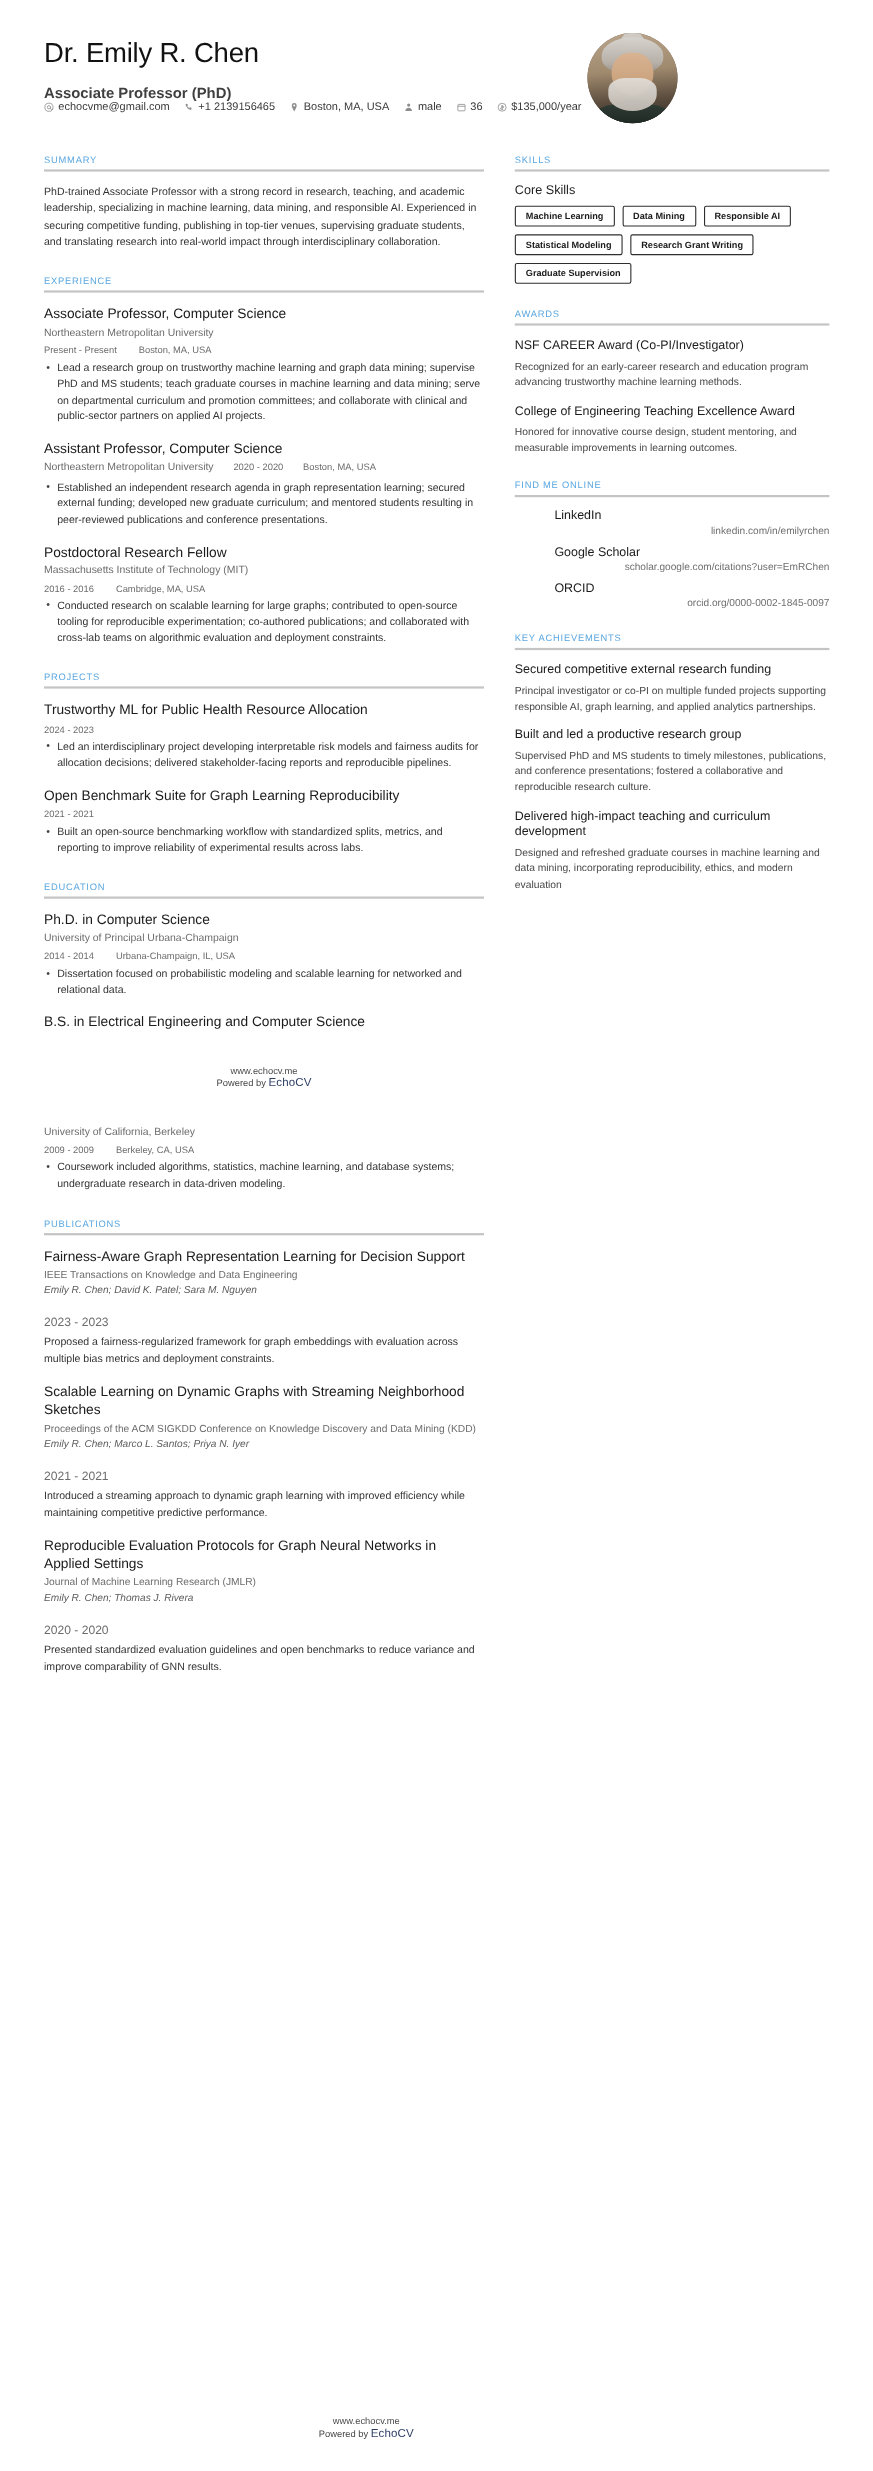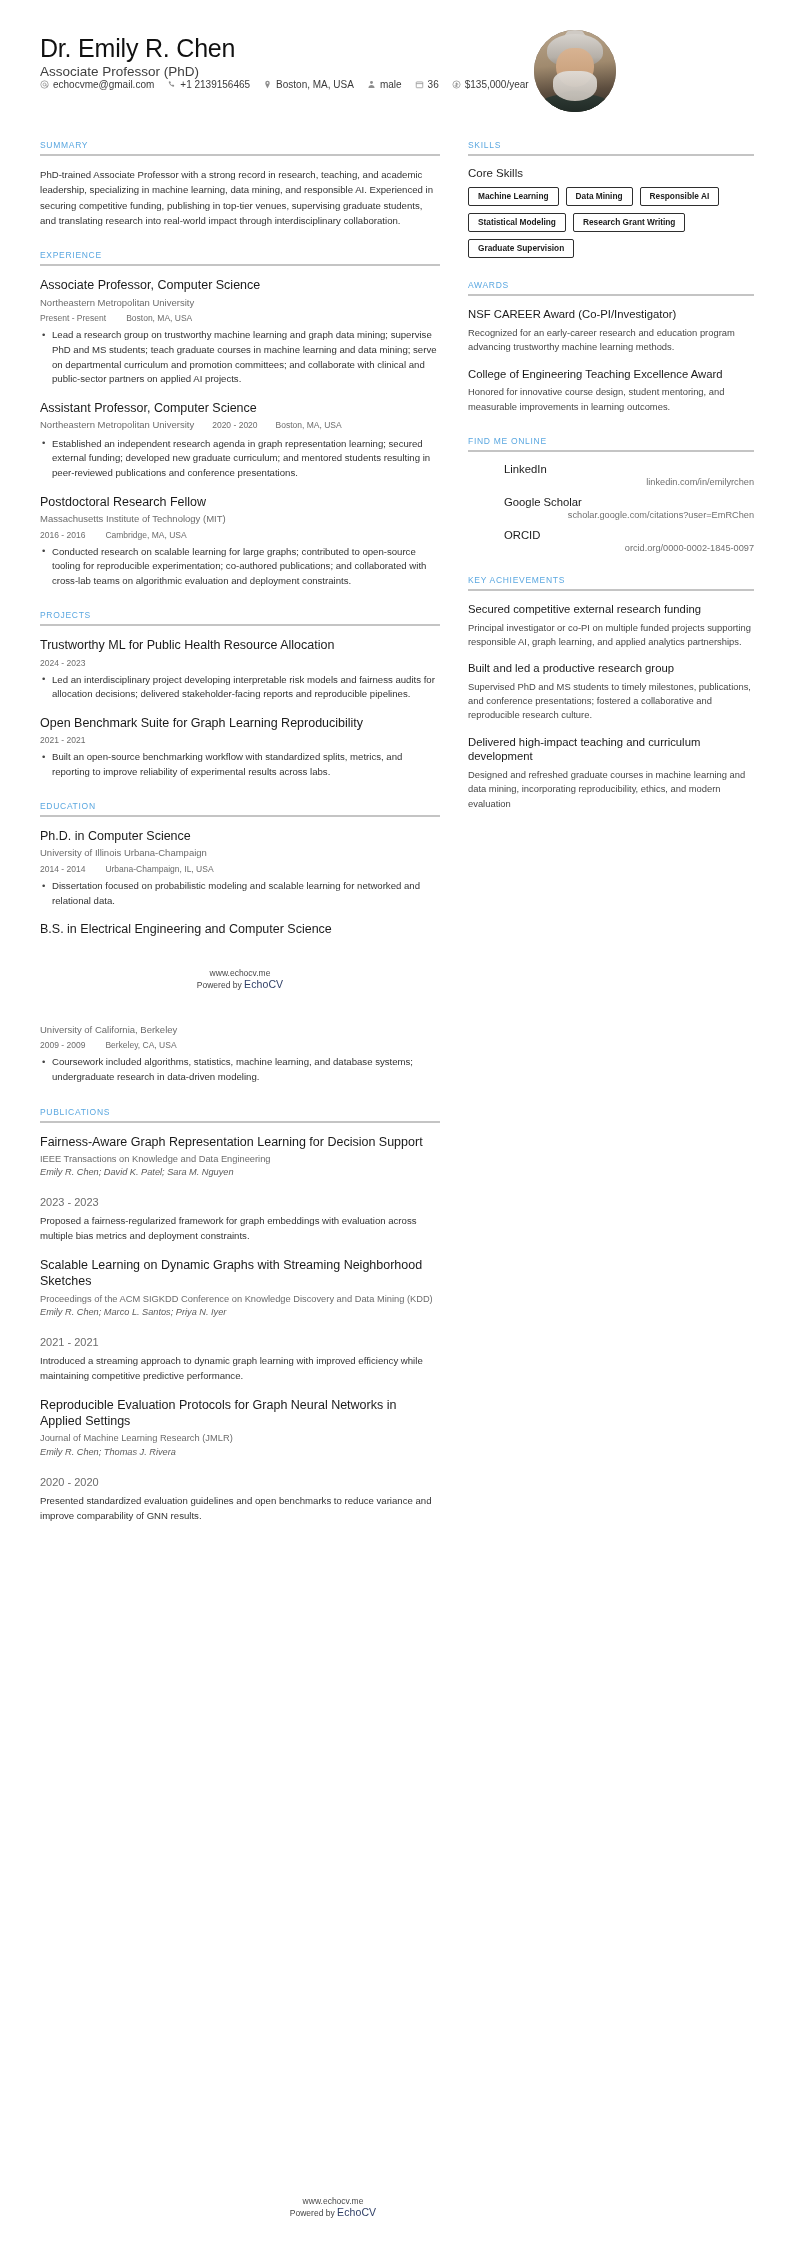--- a/index.html
+++ b/index.html
@@ -29,22 +29,22 @@
   .full-name {
     font-size: 25px;
     font-weight: 400;
     letter-spacing: -0.2px;
     color: #111;
     line-height: 1.15;
   }
   .job-title {
     font-size: 13.5px;
     color: #3f3f3f;
-    margin-top: 1px;
-    font-weight: 400;
+    margin-top: 14px;
+    font-weight: 700;
   }
   .contact-row {
     display: flex;
     flex-wrap: wrap;
     align-items: center;
     gap: 13px;
     font-size: 10px;
     color: #3a3a3a;
   }
   .contact-item { display: flex; align-items: center; gap: 4px; white-space: nowrap; }
@@ -395,21 +395,21 @@
           </ul>
         </div>
       </div>
 
       <div class="section" style="margin-bottom:8px">
         <div class="sec-head">EDUCATION</div>
         <div class="sec-rule"></div>
 
         <div class="entry">
           <div class="entry-title">Ph.D. in Computer Science</div>
-          <div class="entry-sub">University of Illinois Urbana-Champaign</div>
+          <div class="entry-sub">University of Principal Urbana-Champaign</div>
           <div class="entry-meta">
             <span>2014  -  2014</span>
             <span>Urbana-Champaign, IL, USA</span>
           </div>
           <ul class="bullets">
             <li>Dissertation focused on probabilistic modeling and scalable learning for networked and relational data.</li>
           </ul>
         </div>
 
         <div class="entry" style="margin-bottom:0">

